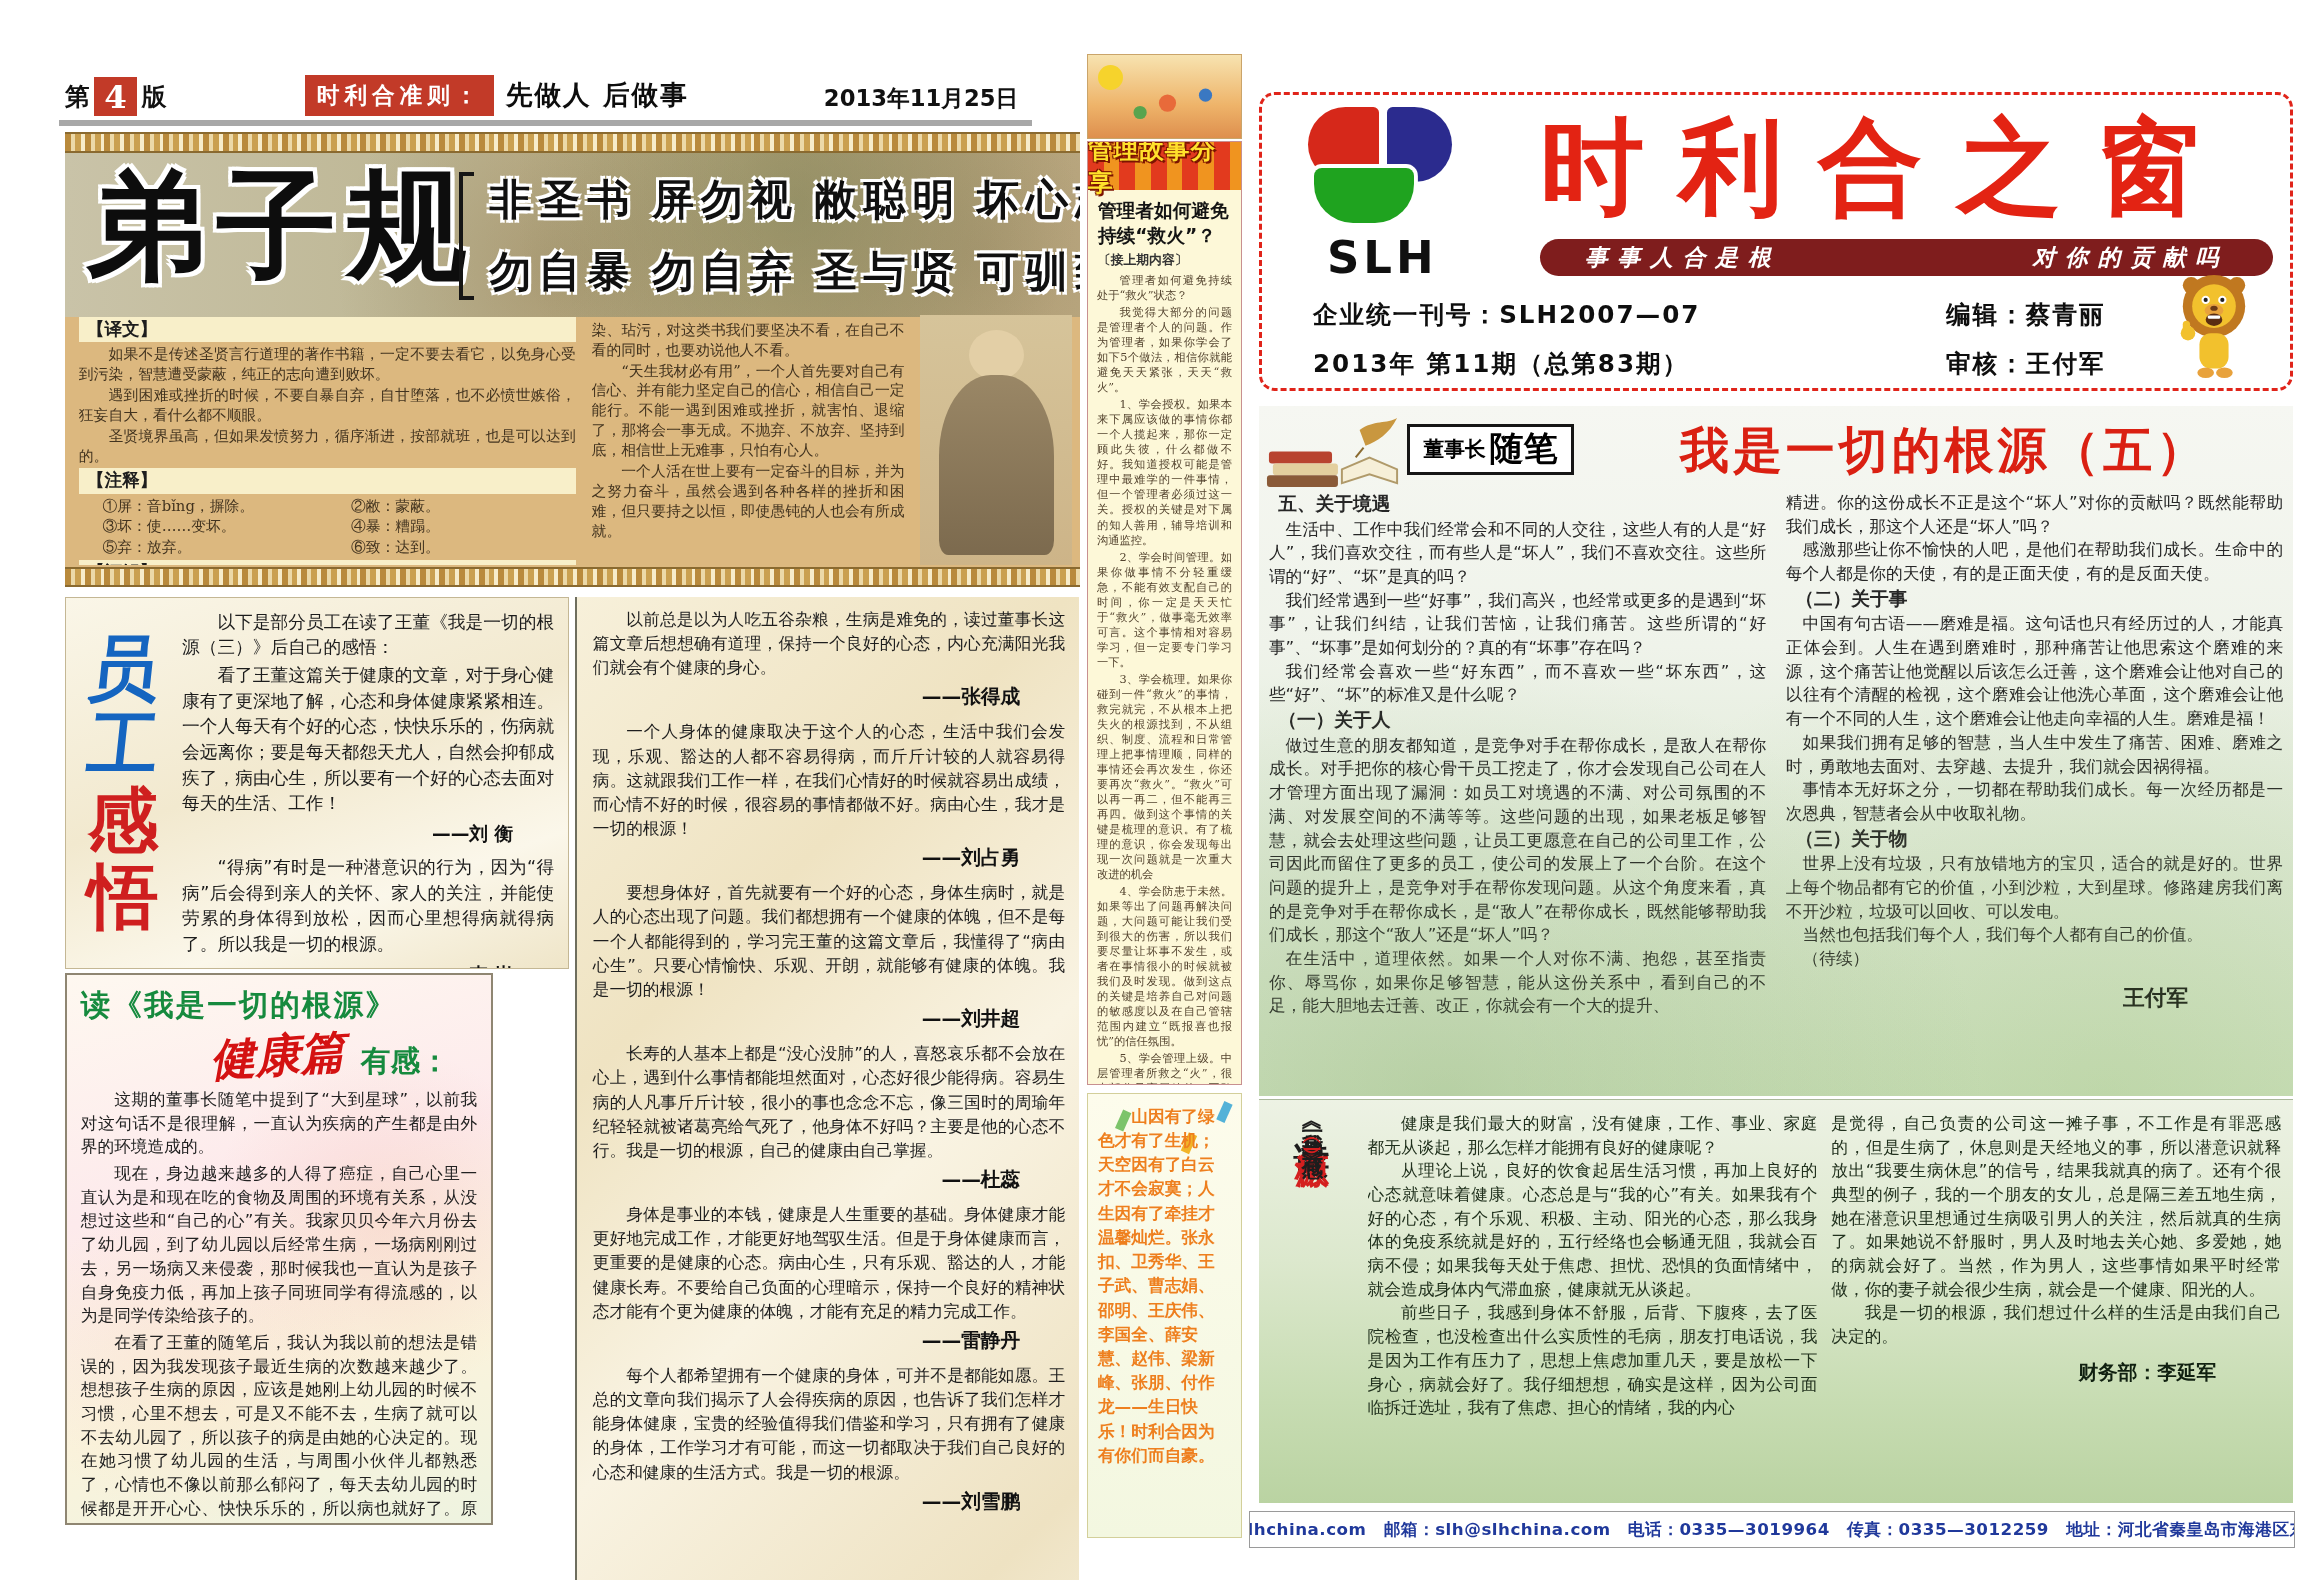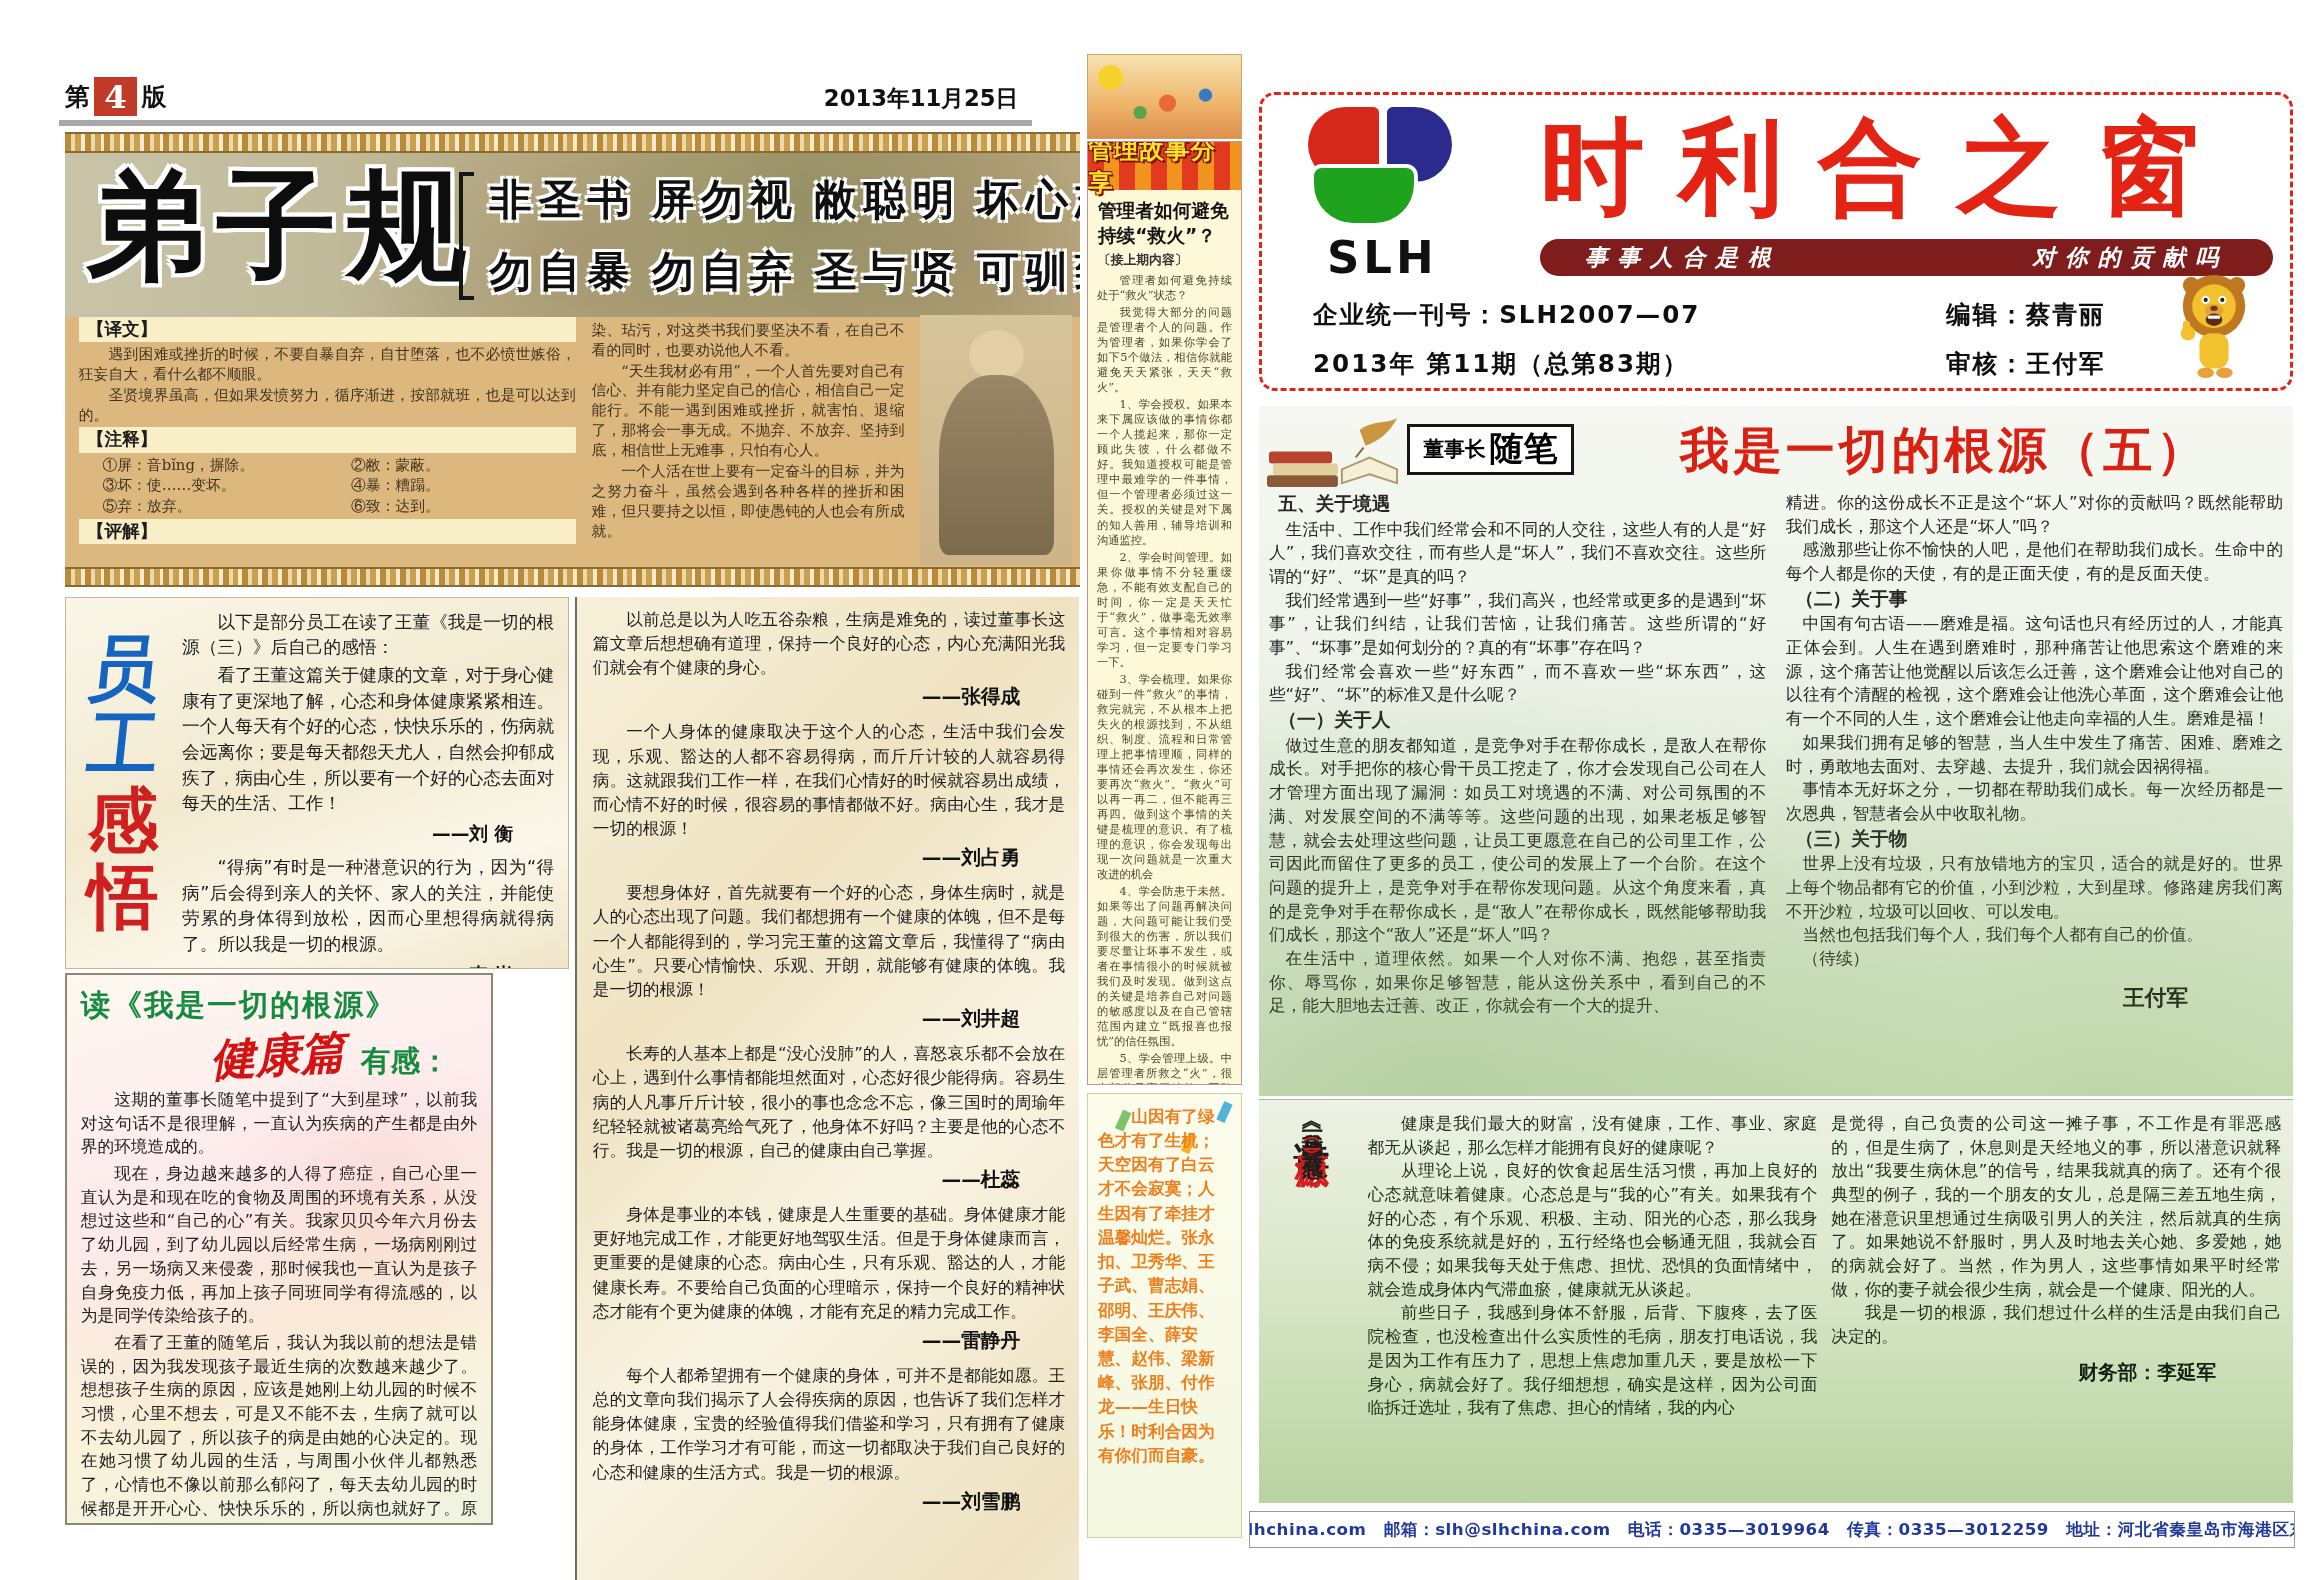--- a/index.html
+++ b/index.html
@@ -161,20 +161,24 @@
 <body>
 
 <div class="page">
 
   <div class="lp-header">
     <div class="page-no">
       <span>第</span>
       <span class="no-box">4</span>
       <span>版</span>
     </div>
+    <div class="rule">
+      <span class="rule-tag">时利合准则：</span>
+      <span class="rule-text">先做人 后做事</span>
+    </div>
     <div class="date">2013年11月25日</div>
   </div>
   <div class="gray-rule"></div>
 
   <section class="dz">
     <div class="orn"></div>
     <div class="dz-main">
       <div class="dz-paint"></div>
       <h1 class="dz-title">弟子规</h1>
       <div class="dz-verse">
@@ -193,20 +197,21 @@
         </div>
         <div class="v-col">
           <span>坏心志</span>
           <span>可驯致</span>
         </div>
 
       </div>
       <div class="dz-text">
         <div class="dz-col1">
           <div class="lbl">【译文】</div>
+          <p>如果不是传述圣贤言行道理的著作书籍，一定不要去看它，以免身心受到污染，智慧遭受蒙蔽，纯正的志向遭到败坏。</p>
           <p>遇到困难或挫折的时候，不要自暴自弃，自甘堕落，也不必愤世嫉俗，狂妄自大，看什么都不顺眼。</p>
           <p>圣贤境界虽高，但如果发愤努力，循序渐进，按部就班，也是可以达到的。</p>
           <div class="lbl">【注释】</div>
           <div class="notes">
             <span>①屏：音bǐng，摒除。</span>
             <span>②敝：蒙蔽。</span>
             <span>③坏：使……变坏。</span>
             <span>④暴：糟蹋。</span>
             <span>⑤弃：放弃。</span>
             <span>⑥致：达到。</span>

